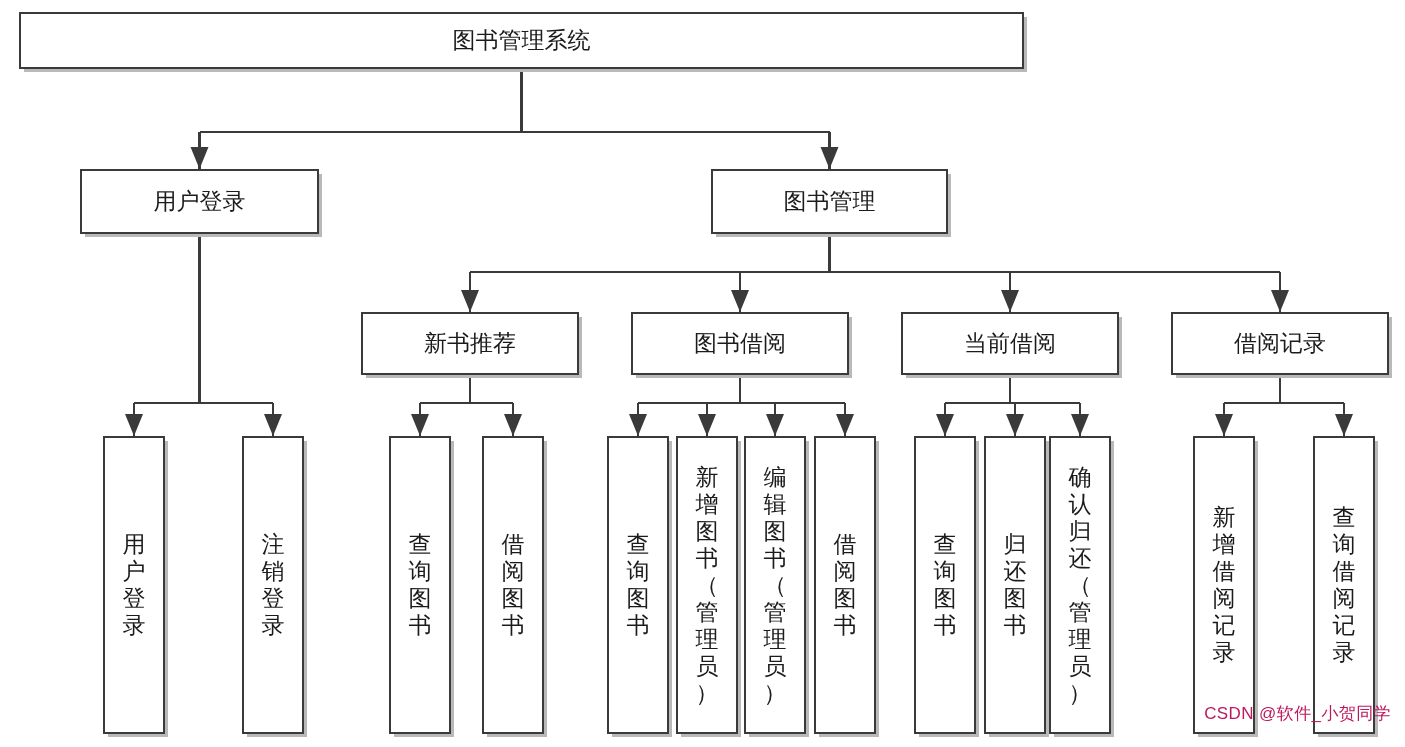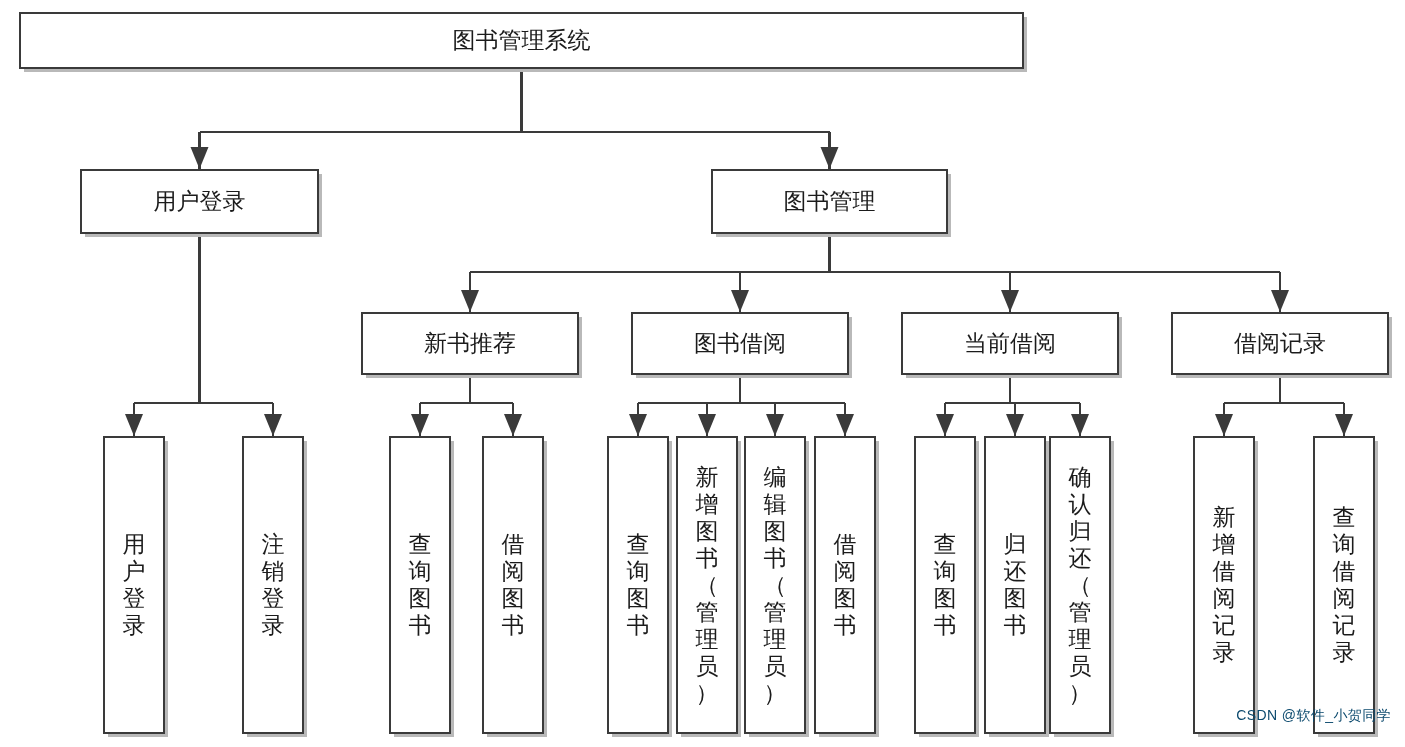--- a/index.html
+++ b/index.html
@@ -58,22 +58,22 @@
     font-family: "Liberation Sans", "DejaVu Sans", sans-serif;
     font-size: 23px;
     fill: #1b1b1b;
     text-anchor: middle;
   }
   .watermark {
     position: absolute;
     right: 14px;
     bottom: 6px;
     font-family: "Liberation Sans", "DejaVu Sans", sans-serif;
-    font-size: 14px;
-    color: #0c4a6e;
+    font-size: 17px;
+    color: #be185d;
     letter-spacing: 0.4px;
     white-space: nowrap;
     user-select: none;
   }
 </style>
 </head>
 <body>
 
 <div id="diagram-root">
   <svg class="canvas" viewBox="0 0 1405 747" xmlns="http://www.w3.org/2000/svg">

